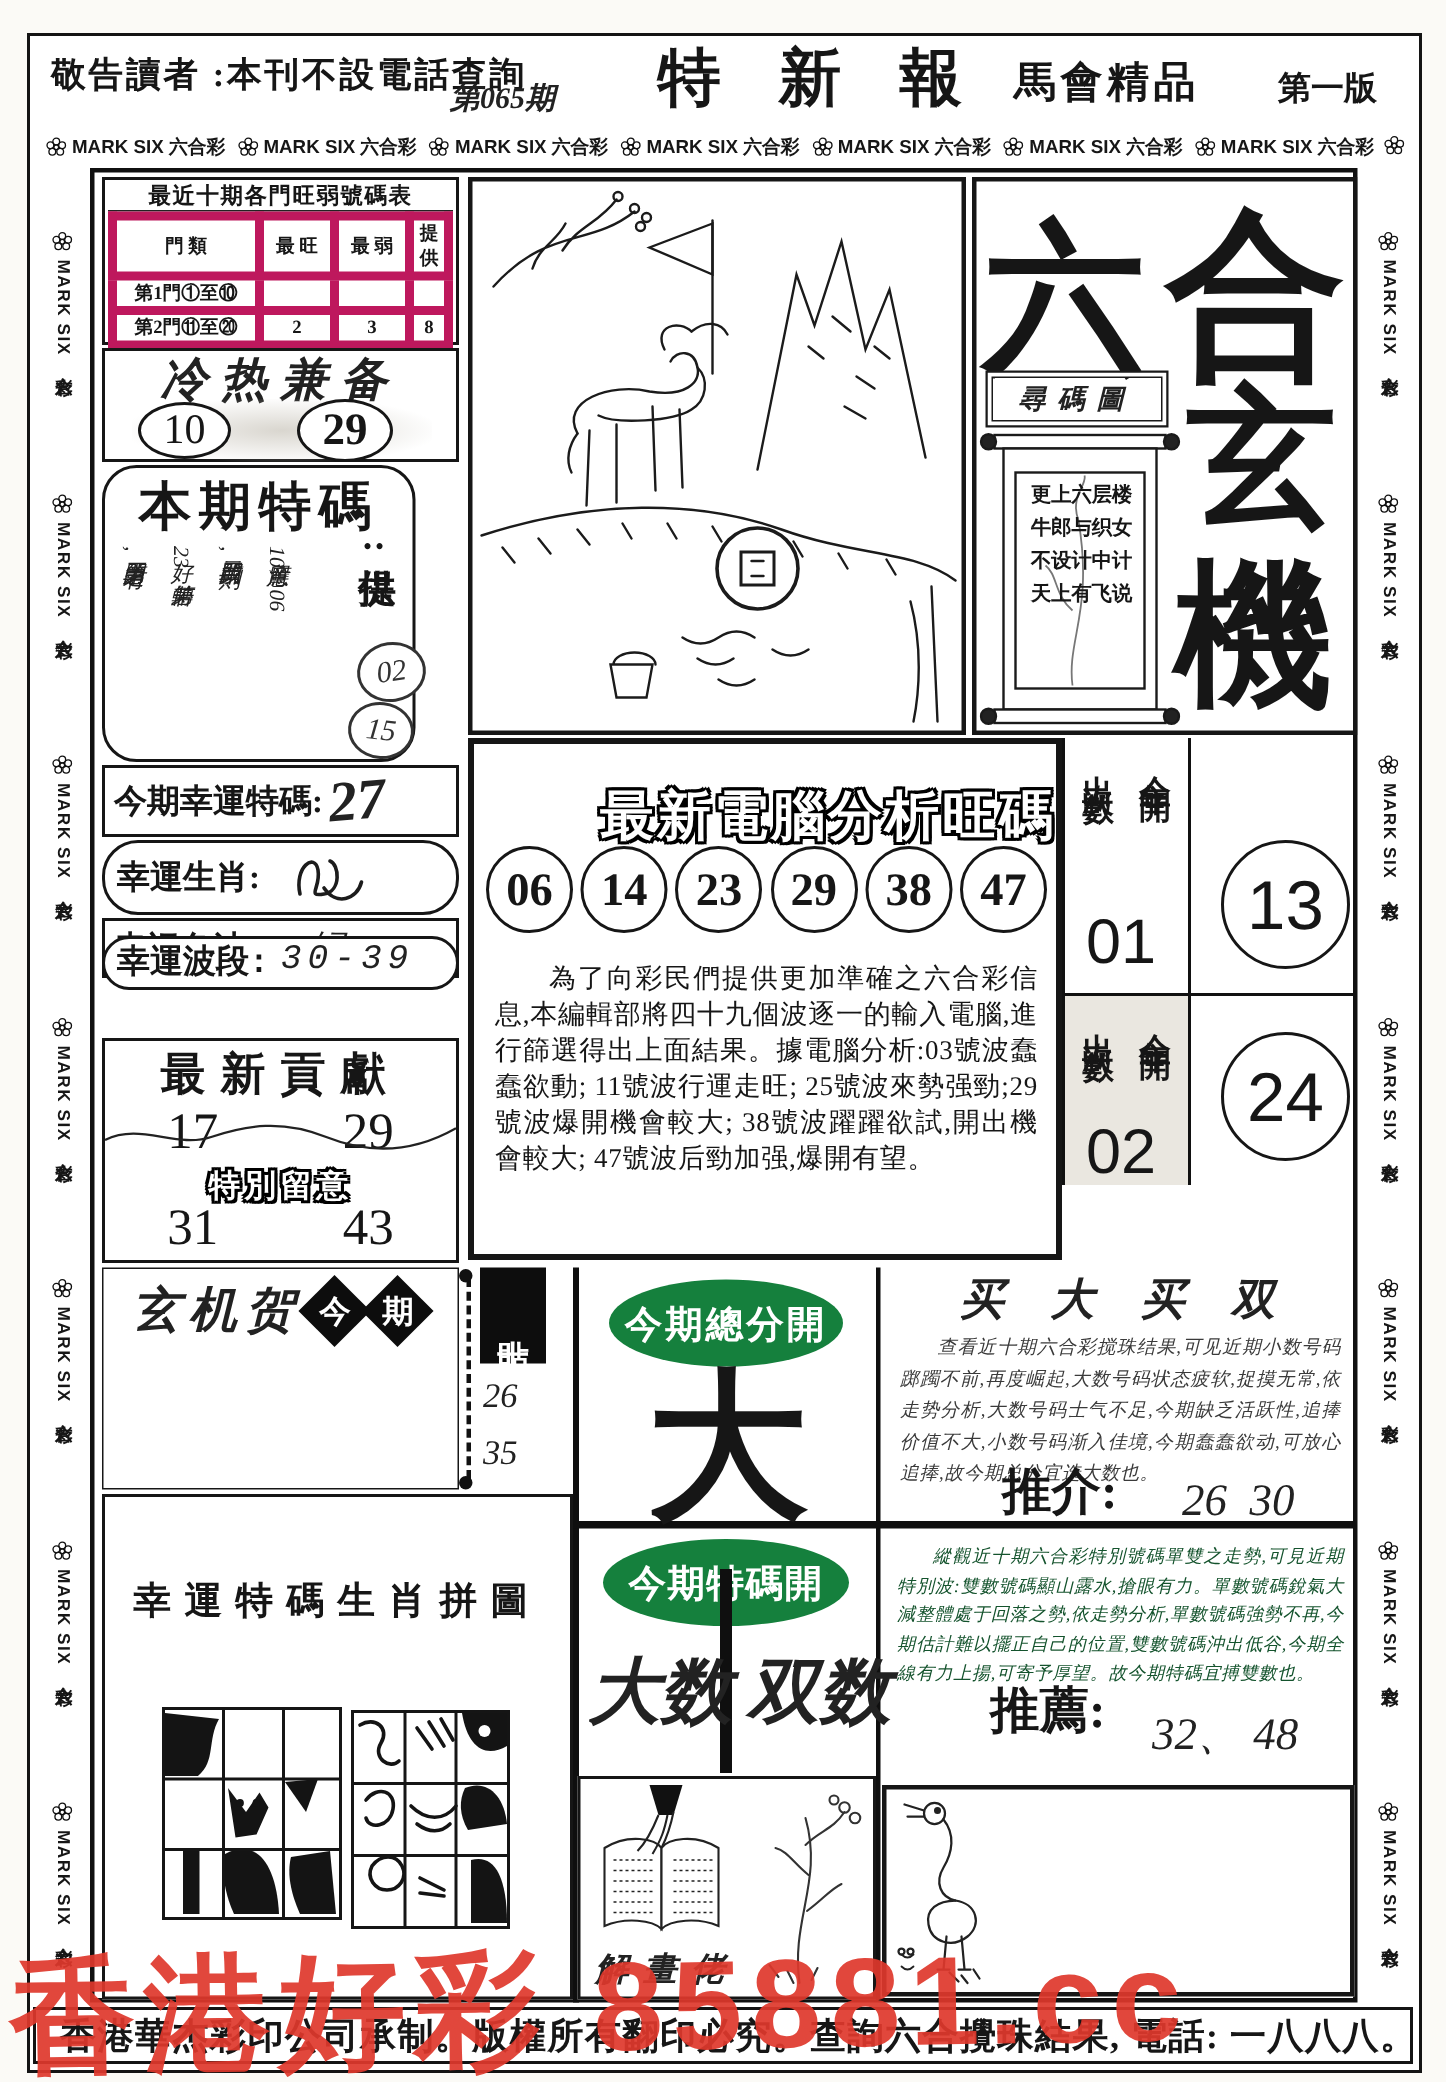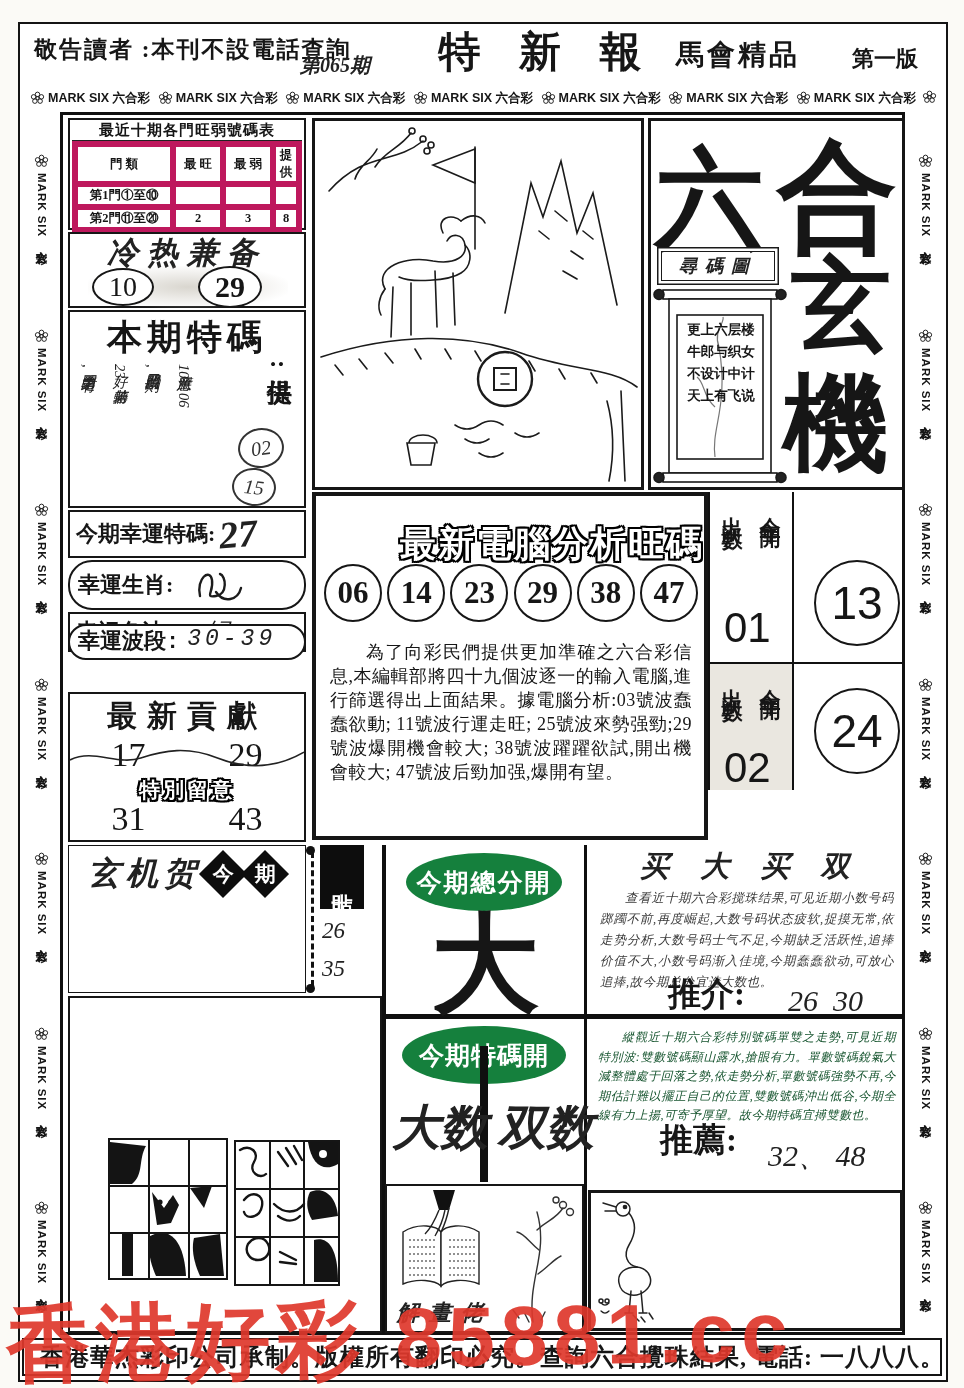--- a/index.html
+++ b/index.html
@@ -397,21 +397,21 @@
   <div class="hand" style="font-size:31px;font-weight:bold;letter-spacing:9px;text-align:center;margin-top:-2px;">冷热兼备</div>
   <div class="abs" style="left:18px;top:32px;width:200px;height:42px;background:radial-gradient(ellipse at 50% 50%,#d9d6cf 0%,rgba(217,214,207,0) 75%);"></div>
   <div class="circle abs" style="left:22px;top:34px;width:62px;height:38px;border-radius:50%;font-size:28px;">
     <span>10</span>
     </div>
   <div class="circle abs" style="left:128px;top:32px;width:64px;height:42px;border-radius:50%;font-size:30px;font-weight:bold;">
     <span>29</span>
     </div>
 </div>
 
-<div class="box" style="left:68px;top:310px;width:238px;height:198px;">
+<div class="box" style="left:68px;top:310px;width:209px;height:198px;border-radius:23px;">
   <div style="font-size:35px;font-weight:900;letter-spacing:5px;text-align:center;margin-top:2px;">本期特碼</div>
   <div class="vert" style="position:absolute;right:8px;top:48px;font-size:25px;font-weight:bold;height:110px;">提供:</div>
   <div class="abs" style="left:8px;top:52px;display:flex;gap:13px;height:138px;">
     <span class="vert hand" style="font-size:14.5px;">第三門之中,有</span>
     <span class="vert hand" style="font-size:14.5px;">好23若轉第</span>
     <span class="vert hand" style="font-size:14.5px;">二門或第三門,則</span>
     <span class="vert hand" style="font-size:14.5px;">應留意10、06</span>
   </div>
   <div class="circle abs hand" style="left:168px;top:116px;width:46px;height:40px;border-width:2.5px;border-color:#333;color:#333;font-size:20px;transform:rotate(-8deg);">
     <span>02</span>
@@ -471,20 +471,21 @@
 <div class="abs" style="left:311px;top:852px;height:134px;border-left:3px dashed #111;"></div>
 <div class="dot" style="left:306px;top:846px;"></div>
 <div class="dot" style="left:306px;top:984px;"></div>
 <div class="abs" style="left:320px;top:845px;width:44px;height:64px;background:#0d0d0d;display:flex;align-items:center;justify-content:center;">
   <span class="vert" style="color:#fff;font-size:21px;font-weight:bold;">貼士</span>
 </div>
 <div class="abs hand" style="left:322px;top:918px;font-size:23px;">26</div>
 <div class="abs hand" style="left:322px;top:956px;font-size:23px;">35</div>
 
 <div class="box" style="left:68px;top:996px;width:314px;height:337px;">
+  <div style="margin-top:52px;text-align:center;font-size:25px;font-weight:bold;letter-spacing:9px;">幸運特碼生肖拼圖</div>
   <svg class="abs" viewBox="0 0 120 142" style="left:38px;top:140px;width:120px;height:142px;">
     <g fill="#141414" stroke="none">
       <path d="M2,4 L38,8 C30,22 36,36 24,46 L2,46 Z"></path>
       <rect x="14" y="96" width="11" height="42"></rect>
       <path d="M44,54 l12,16 l9,-13 l6,10 l-8,18 l-14,2 z"></path>
       <path d="M82,50 L104,48 L96,70 Z"></path>
       <path d="M42,98 C60,88 76,100 78,138 L48,138 C40,120 40,106 42,98 Z"></path>
       <path d="M86,100 L112,96 L116,138 L92,138 C84,120 84,108 86,100 Z"></path>
       <circle cx="52" cy="64" r="2.6"></circle>
         <circle cx="63" cy="64" r="2.6"></circle>

